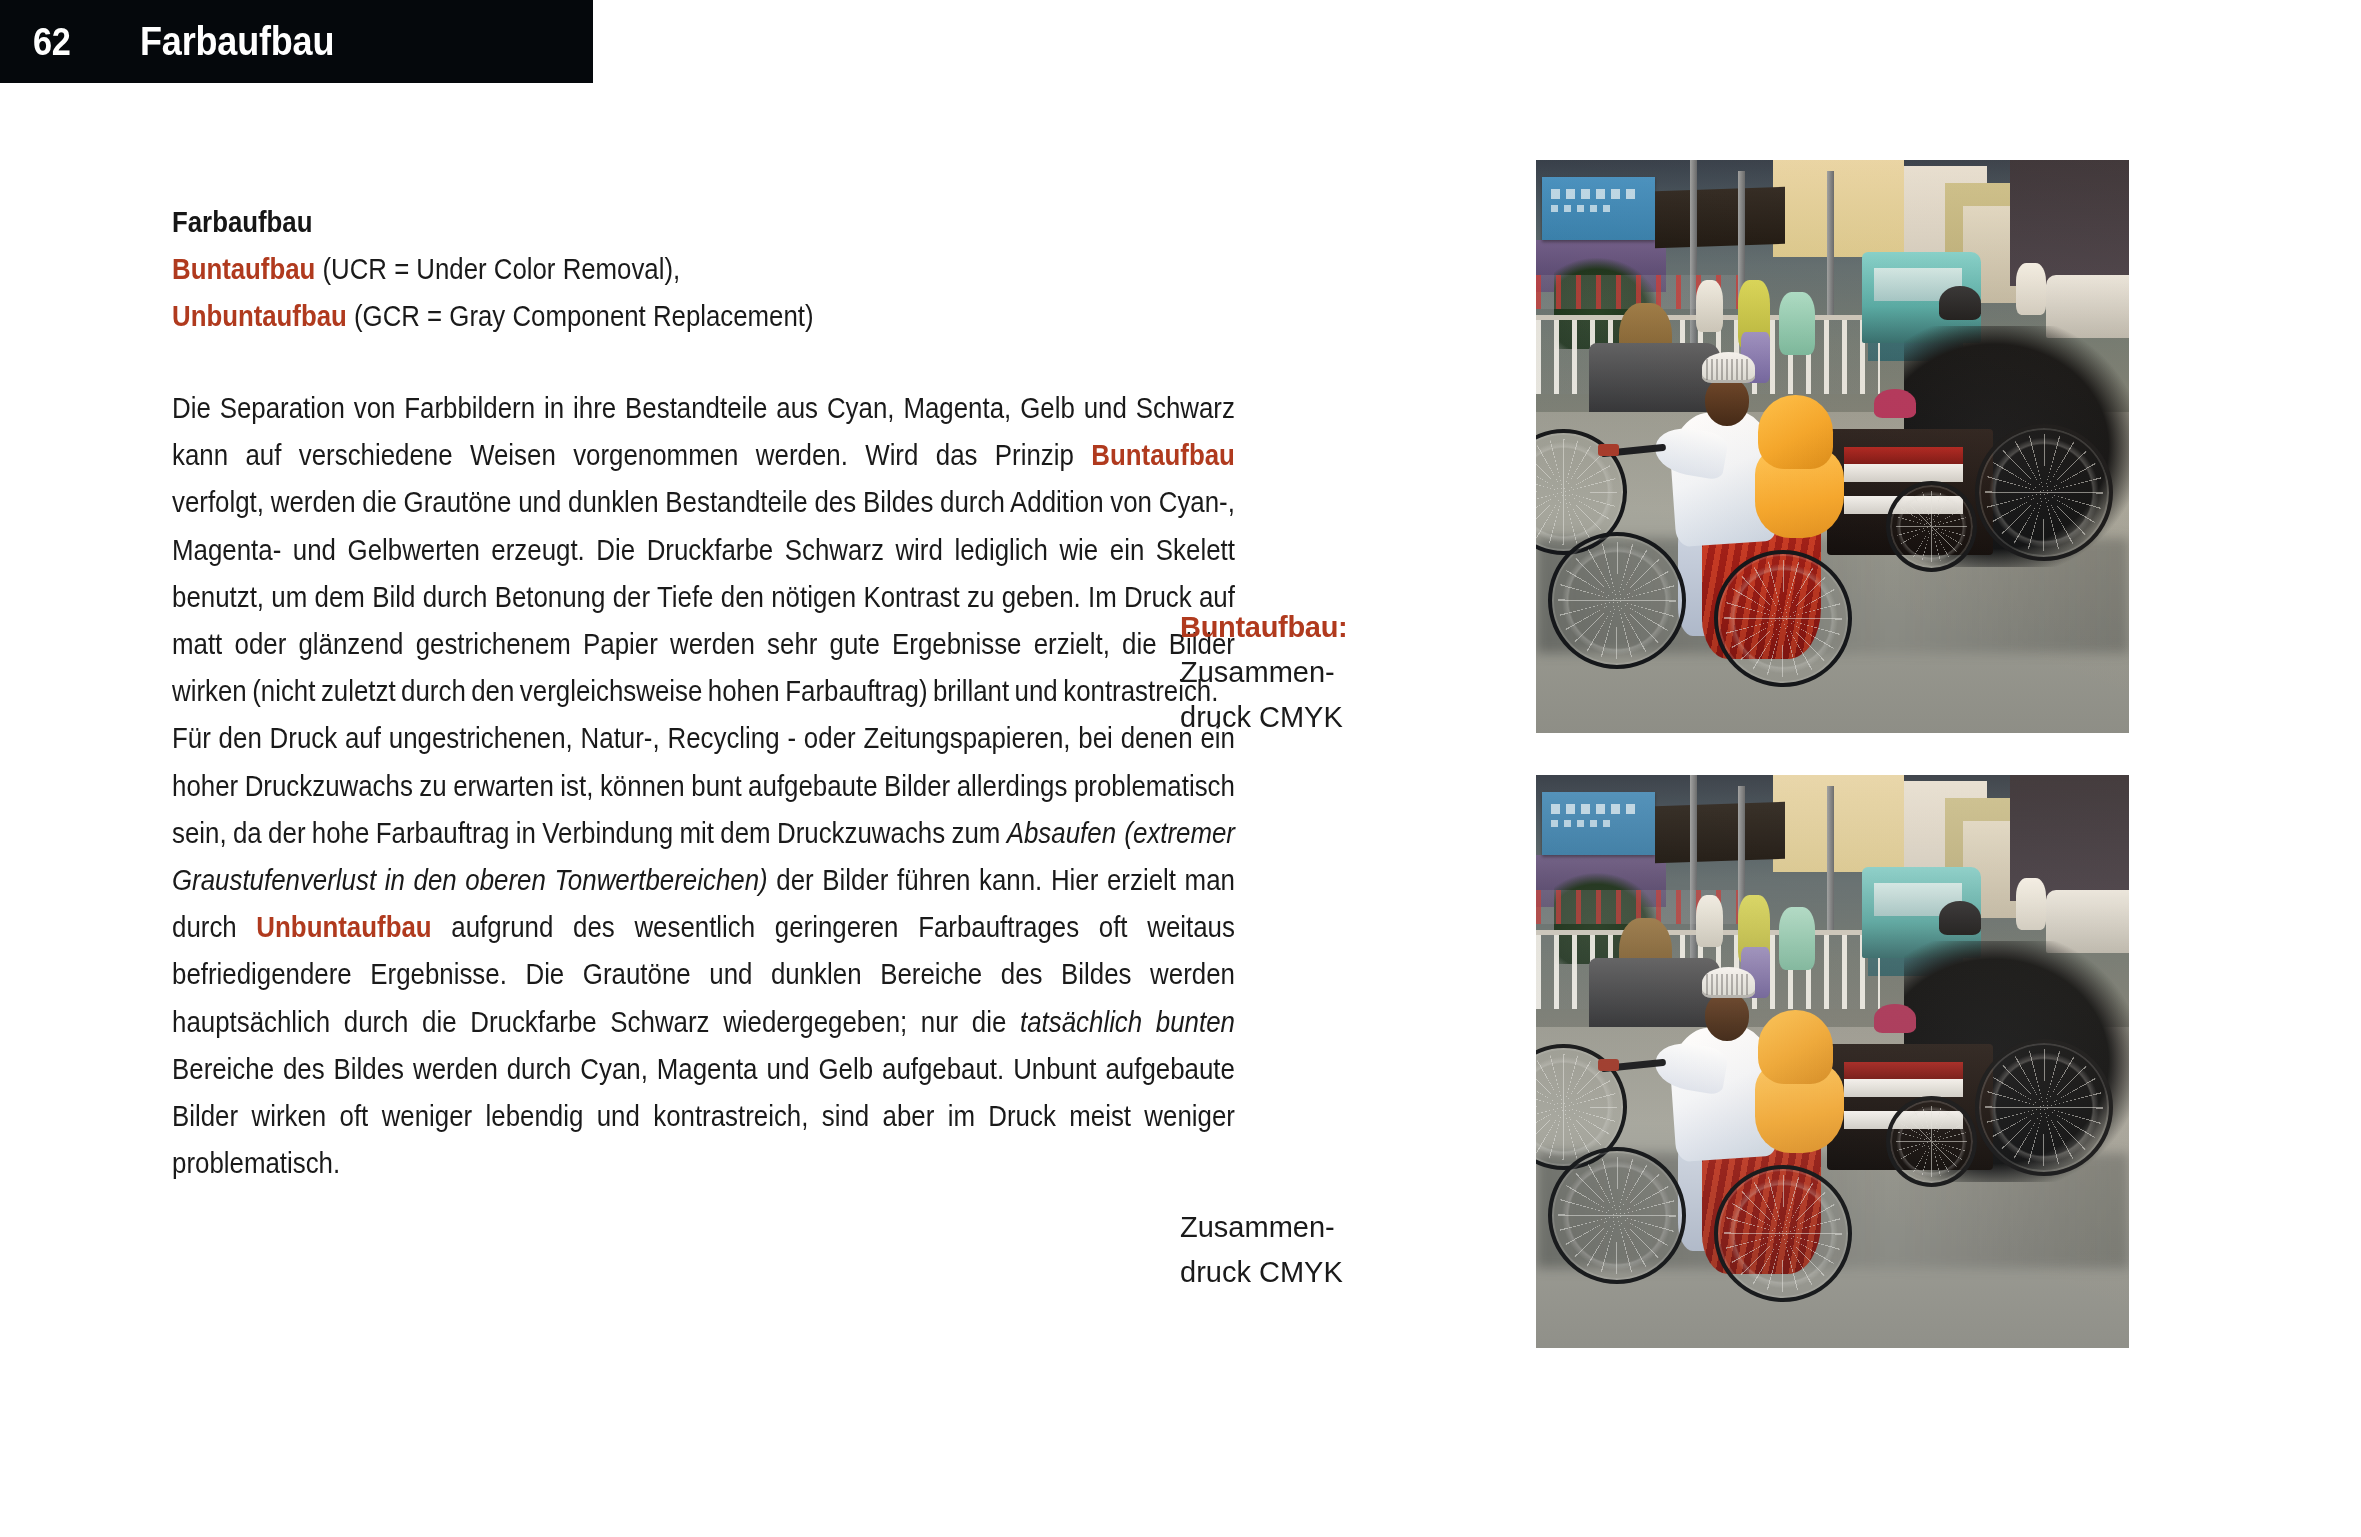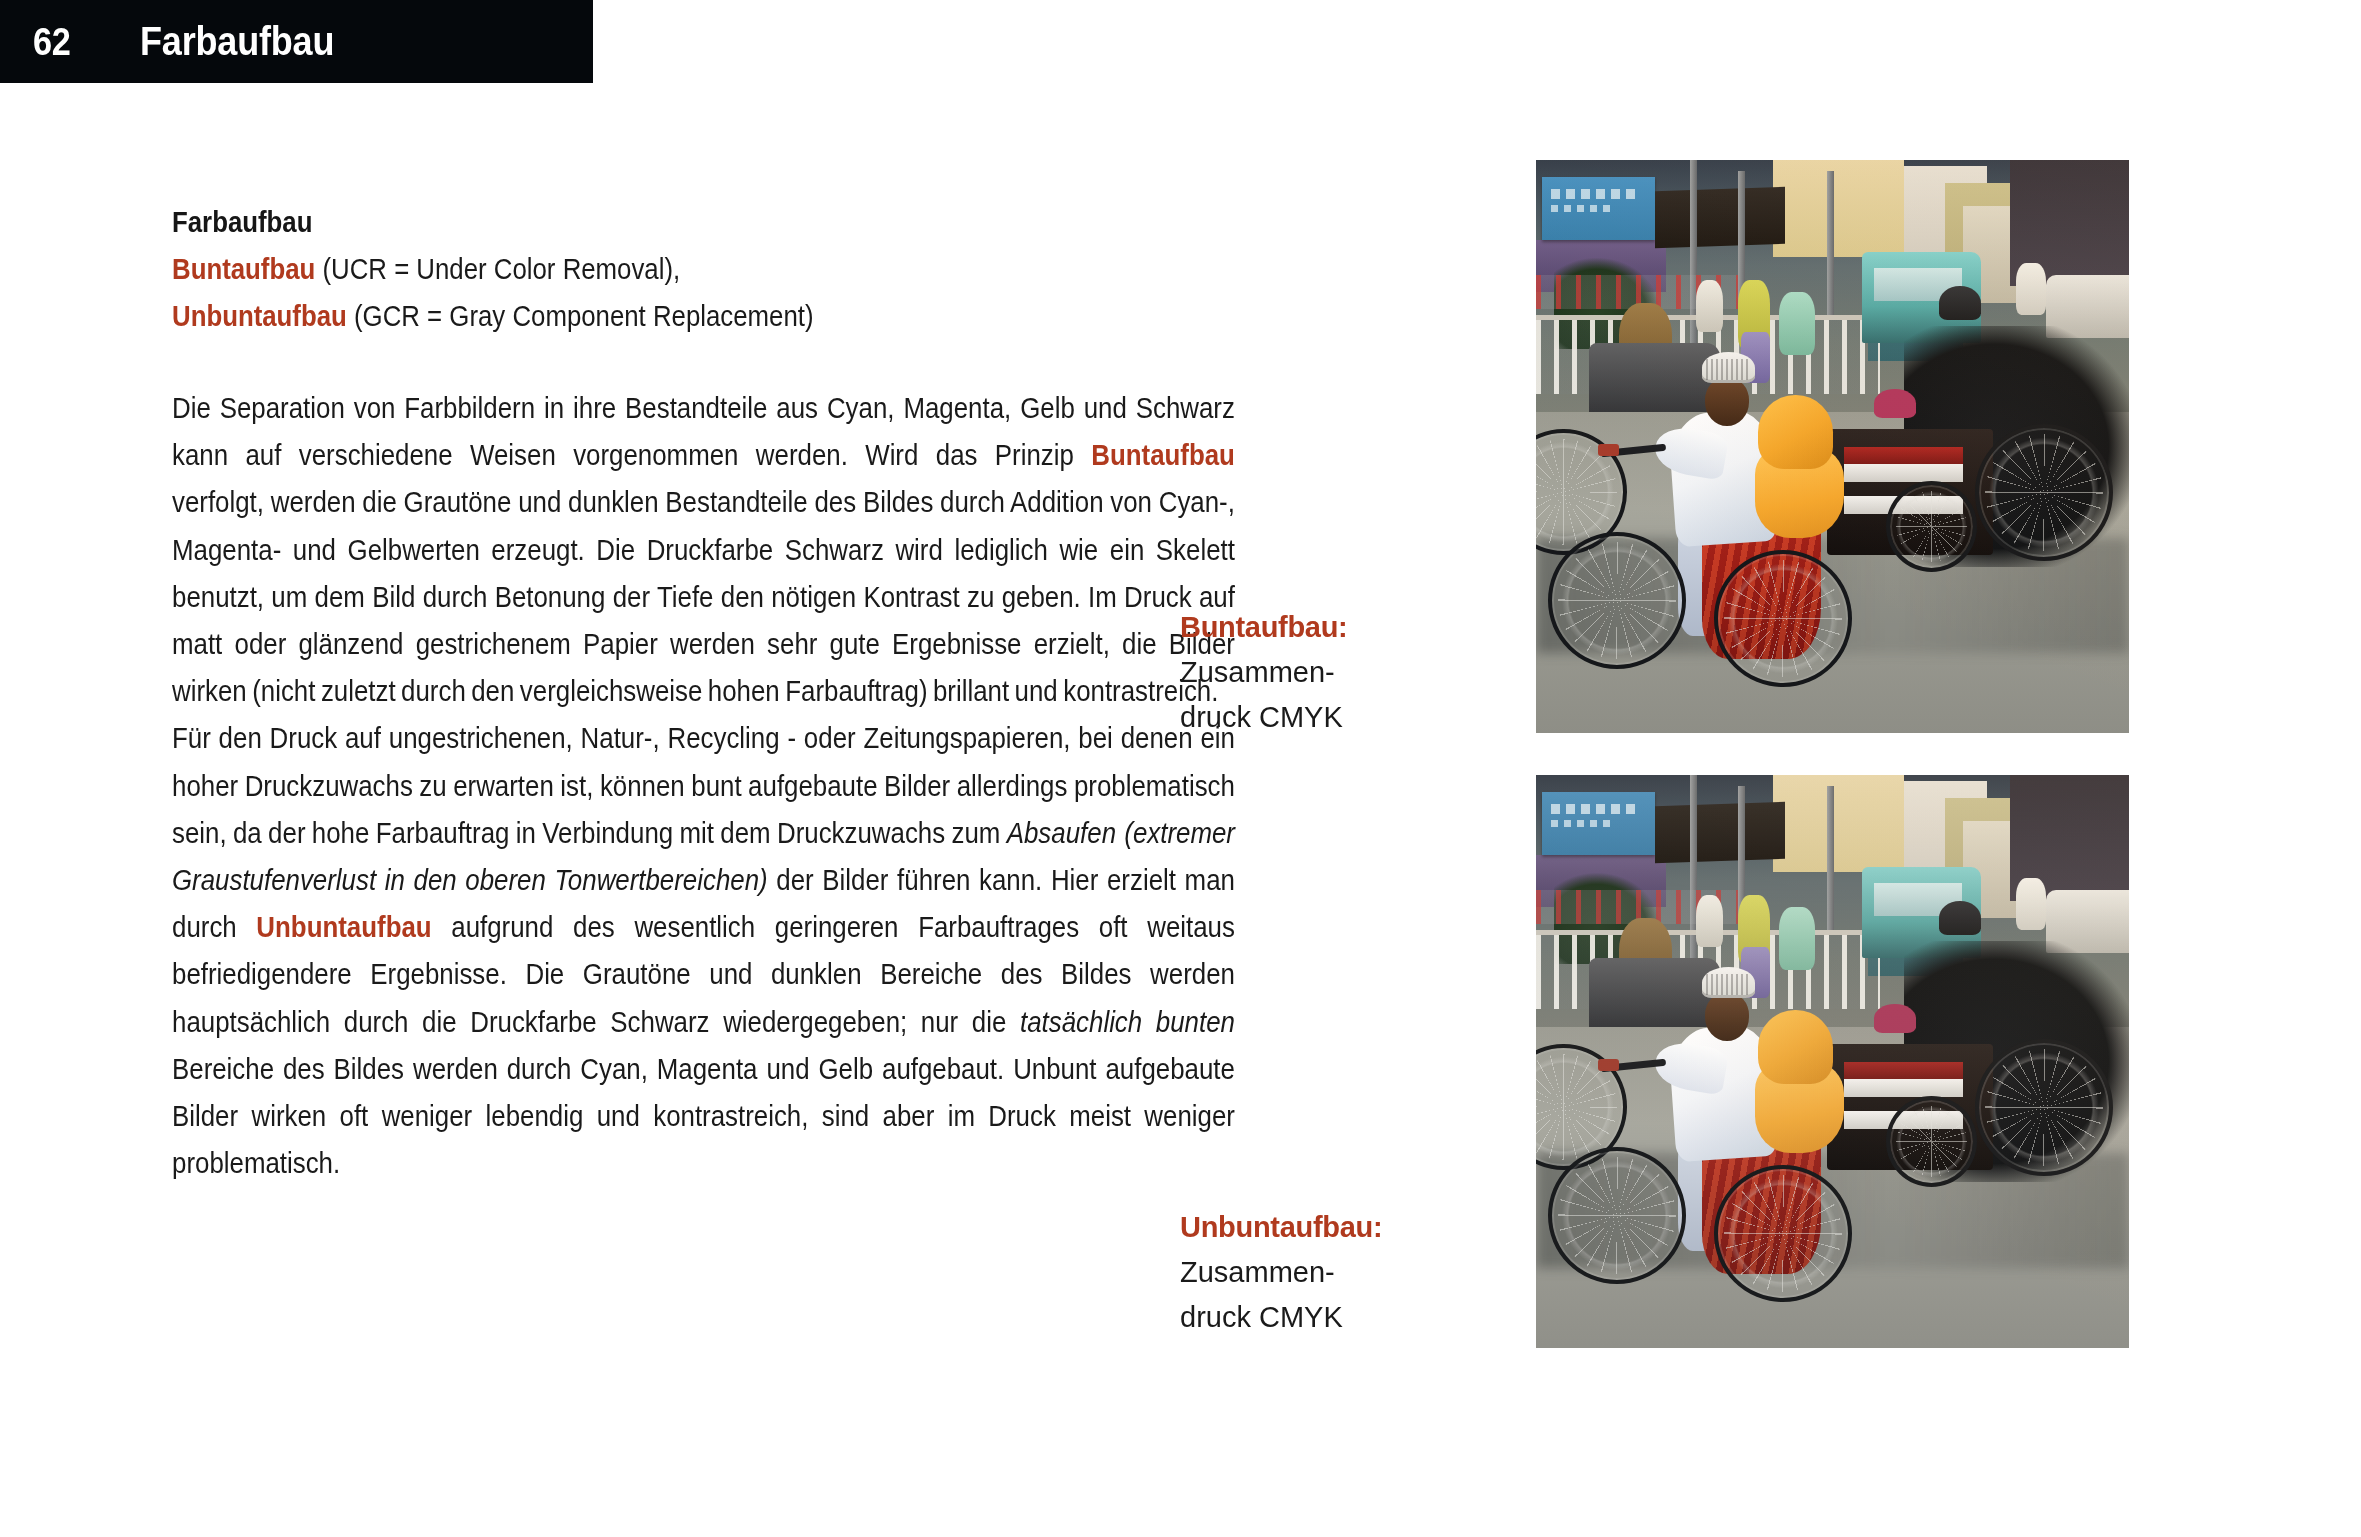--- a/index.html
+++ b/index.html
@@ -398,21 +398,20 @@
   </div>
 </div>
 
 <div class="caption" id="caption-bunt">
   <span class="cap-title">Buntaufbau:</span>
   <span class="cap-body">Zusammen-</span>
   <span class="cap-body">druck CMYK</span>
 </div>
 
 <div class="caption" id="caption-unbunt">
-  <span class="cap-title">Unbuntaufbau:</span>
   <span class="cap-body">Zusammen-</span>
   <span class="cap-body">druck CMYK</span>
 </div>
 
 <div class="photo" id="photo-bunt" title="Straßenszene: Mann mit weißem Hemd und Käppi auf Fahrrad, Frau mit orangem Kopftuch und rotem Gewand, Trishaws und Motorräder – Buntaufbau (UCR) CMYK-Zusammendruck">
   <div class="scene">
     <div class="bg-sky"></div>
     <div class="bld-yellow"></div>
     <div class="bld-white"></div>
     <div class="bld-teal"></div>

